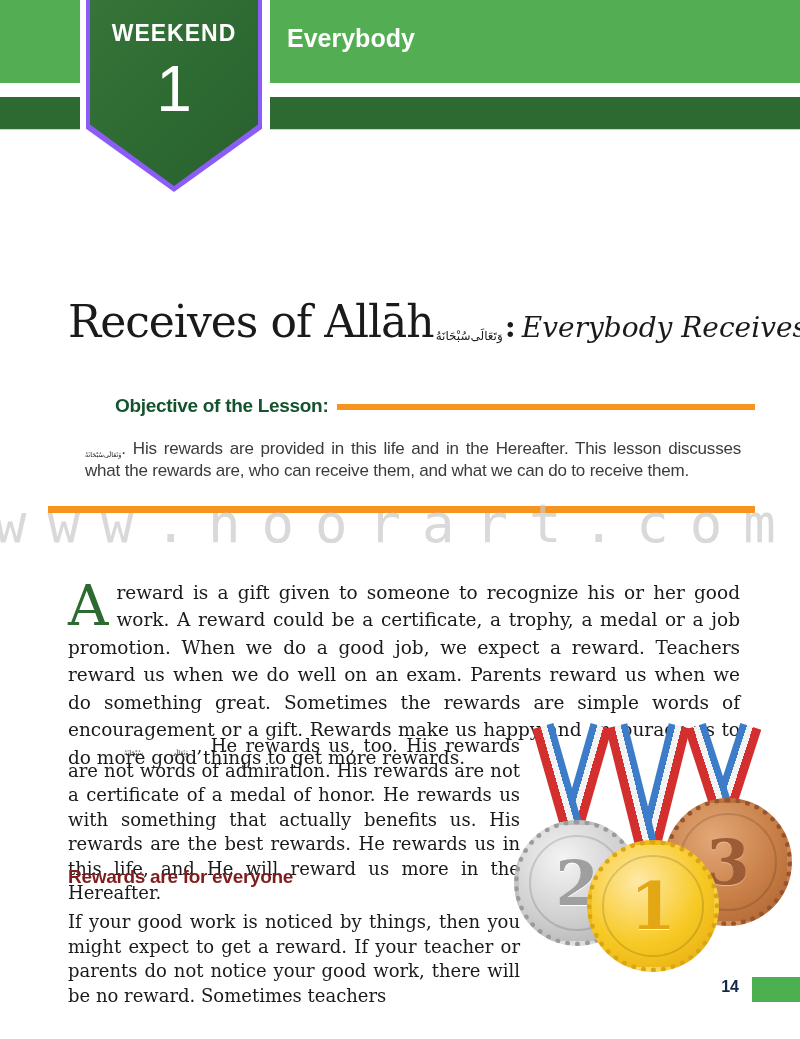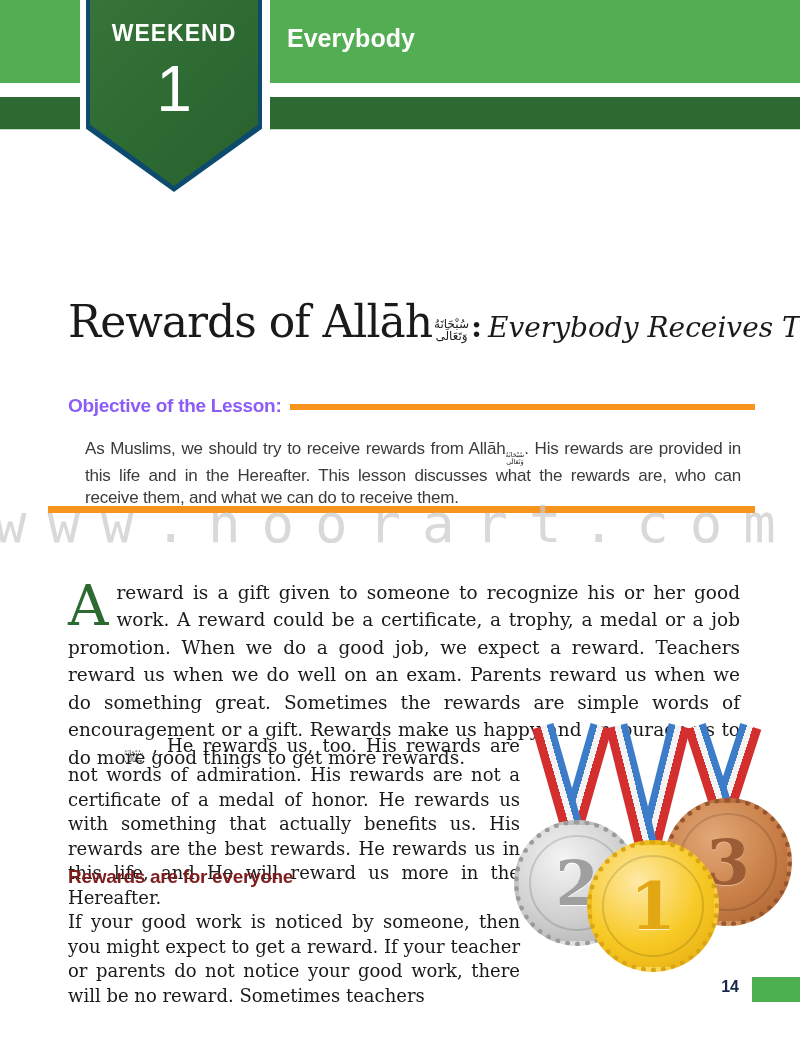--- a/index.html
+++ b/index.html
@@ -8,42 +8,42 @@
 
   
   .bar-top{position:absolute;top:0;height:83px;background:#53ad53;}
   .bar-top.left{left:0;width:80px;}
   .bar-top.right{left:270px;right:0;}
   .bar2{position:absolute;top:97px;height:32px;background:#2d6a32;border-bottom:1px solid #bfe0c0;}
   .bar2.left{left:0;width:80px;}
   .bar2.right{left:270px;right:0;}
   .classwork{position:absolute;left:287px;top:24px;color:#ffffff;font:bold 25px "Liberation Sans",sans-serif;}
 
-  .ribbon-outer{position:absolute;left:86px;top:0;width:176px;height:192px;background:#0c4a6e;
+  .ribbon-outer{position:absolute;left:86px;top:0;width:176px;height:192px;background:#8b5cf6;
       clip-path:polygon(0 0,100% 0,100% 67%,50% 100%,0 67%);z-index:3;}
   .ribbon-inner{position:absolute;left:4px;right:4px;top:0;bottom:6px;
       background:linear-gradient(135deg,#377439 0%,#2d6a32 55%,#295f2e 100%);
       clip-path:polygon(0 0,100% 0,100% 67%,50% 100%,0 67%);}
   .ribbon-label{position:absolute;left:0;right:0;top:20px;text-align:center;color:#fff;
       font:bold 23px "Liberation Sans",sans-serif;letter-spacing:1px;}
   .ribbon-number{position:absolute;left:0;right:0;top:52px;text-align:center;color:#fff;
       font:300 64px "Liberation Sans",sans-serif;}
 
   
   .title-row{position:absolute;left:68px;top:300px;width:690px;display:flex;align-items:flex-end;
       white-space:nowrap;color:#1a1a1a;}
   .title-main{font:400 44px/1 "DejaVu Serif",serif;letter-spacing:-1px;}
-  .hon{display:inline-flex;flex-direction:column;align-items:center;font-family:"DejaVu Sans",sans-serif;color:#1a1a1a;}
+  .hon{display:inline-flex;flex-direction:row;align-items:center;font-family:"DejaVu Sans",sans-serif;color:#1a1a1a;}
   .hon-lg{font-size:12px;line-height:12px;margin:0 2px 2px 2px;}
   .title-colon{font:bold 30px/1 "DejaVu Serif",serif;margin:0 6px 2px 0;}
   .title-sub{font:italic 28px/1 "DejaVu Serif",serif;padding-bottom:2px;}
 
   
   .obj-head-row{position:absolute;left:68px;top:395px;width:687px;display:flex;align-items:center;}
-  .obj-heading{color:#8b5cf6;font:bold 19px "Liberation Sans",sans-serif;letter-spacing:-0.3px;white-space:nowrap;}
+  .obj-heading{color:#14532d;font:bold 19px "Liberation Sans",sans-serif;letter-spacing:-0.3px;white-space:nowrap;margin-left:47px;}
   .obj-rule{flex:1;height:6px;background:#f7941d;margin-left:9px;margin-top:2px;}
   .obj-body{position:absolute;left:85px;top:421px;width:656px;color:#3b3b3b;
       font:17px/22px "Liberation Sans",sans-serif;letter-spacing:-0.2px;text-align:justify;}
 
   .hon-sm{font-size:6.5px;line-height:6.5px;vertical-align:-3px;}
 
   
   .orange-bar{position:absolute;left:48px;top:506px;width:707px;height:7px;background:#f7941d;}
   .watermark{position:absolute;left:-6px;top:496px;width:810px;white-space:nowrap;overflow:hidden;
       font:54px/56px "DejaVu Sans Mono",monospace;color:#c9c9c9;opacity:0.7;letter-spacing:21px;z-index:4;}
@@ -108,34 +108,34 @@
   <div class="bar2 right"></div>
 
   <div class="ribbon-outer">
     <div class="ribbon-inner">
       <div class="ribbon-label">WEEKEND</div>
       <div class="ribbon-number">1</div>
     </div>
   </div>
 
   <div class="title-row">
-    <span class="title-main">Rewards of Allāh</span>
+    <span class="title-main">Receives of Allāh</span>
     <span class="hon hon-lg">
       <span>سُبْحَانَهُ</span>
       <span>وَتَعَالَى</span>
     </span>
     <span class="title-colon">:</span>
     <span class="title-sub">Everybody Receives Them</span>
   </div>
 
   <div class="obj-head-row">
     <span class="obj-heading">Objective of the Lesson:</span>
     <span class="obj-rule"></span>
   </div>
-  <p class="obj-body"><span>As Muslims, we should try to receive rewards from Allāh</span><span class="hon hon-sm">
+  <p class="obj-body"><span class="hon hon-sm">
         <span>سُبْحَانَهُ</span>
         <span>وَتَعَالَى</span>
       </span><span>. His rewards are provided in this life and in the Hereafter. This lesson discusses what the rewards are, who can receive them, and what we can do to receive them.</span></p>
 
   <div class="orange-bar"></div>
   <div class="watermark">www.noorart.com</div>
 
   <p class="p1"><span class="dropcap">A</span><span>reward is a gift given to someone to recognize his or her good work. A reward could be a certificate, a trophy, a medal or a job promotion. When we do a good job, we expect a reward. Teachers reward us when we do well on an exam. Parents reward us when we do something great. Sometimes the rewards are simple words of encouragement or a gift. Rewards make us happy and encourage us to do more good things to get more rewards.</span></p>
 
   <p class="p2"><span class="hon hon-sm">
@@ -167,18 +167,18 @@
       <div class="strap r z3"></div>
       <div class="clasp z3" style="left:127px;top:126px;background:#e3a90f;"></div>
     </div>
     <div class="medal gold">
       <div class="inner-ring"></div>
       <span class="num">1</span>
     </div>
   </div>
 
   <div class="green-sub">Rewards are for everyone</div>
-  <p class="p3">If your good work is noticed by someone, then you might expect to get a reward. If your teacher or parents do not notice your good work, there will be no reward. Sometimes teachers</p>
+  <p class="p3">If your good work is noticed by things, then you might expect to get a reward. If your teacher or parents do not notice your good work, there will be no reward. Sometimes teachers</p>
 
   <span class="page-num">14</span>
   <div class="footer-bar"></div>
 
 </div>
 
 </body></html>

